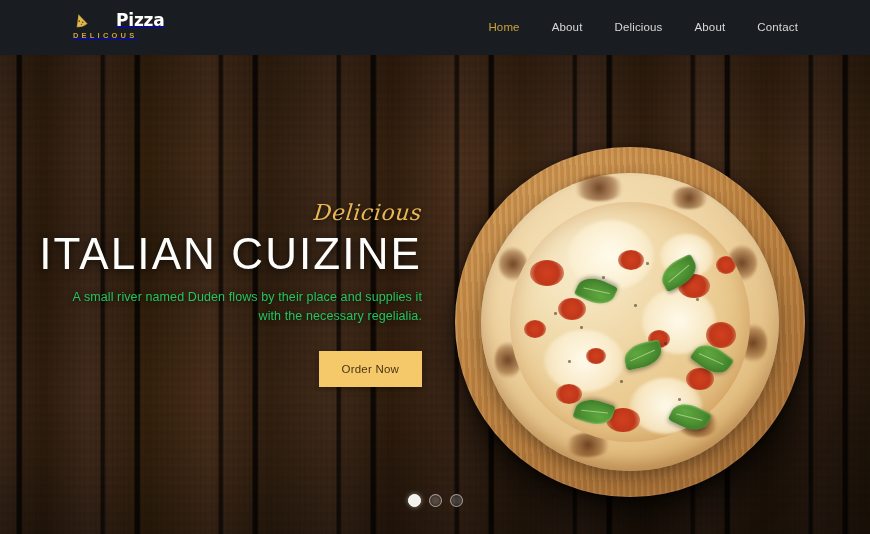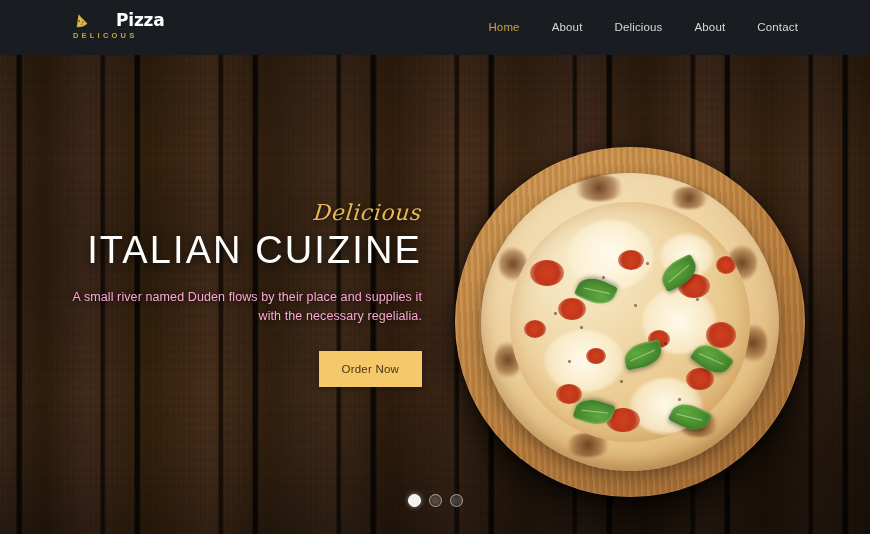--- a/index.html
+++ b/index.html
@@ -265,32 +265,32 @@
     font-style:italic;
     font-size:22px;
     letter-spacing:0.6px;
     text-shadow:0 2px 5px rgba(0,0,0,0.65);
     transform:skewX(-6deg);
   }
   .headline {
     position:absolute;
     right:3px; top:174px;
     color:#fdfdfb;
-    font-size:38px;
+    font-size:44px;
     font-weight:300;
     letter-spacing:2.1px;
     white-space:nowrap;
     text-shadow:0 2px 9px rgba(0,0,0,0.72);
     font-family:"Liberation Sans", sans-serif;
   }
   .lede {
     position:absolute;
     right:3px; top:233px;
     width:350px;
-    color:#f9a8d4;
+    color:#22c55e;
     font-size:12.5px;
     line-height:19px;
     letter-spacing:0.1px;
     text-shadow:0 1px 5px rgba(0,0,0,0.75);
   }
   .cta-row {
     position:absolute;
     right:3px; top:296px;
     display:flex;
     gap:11px;

